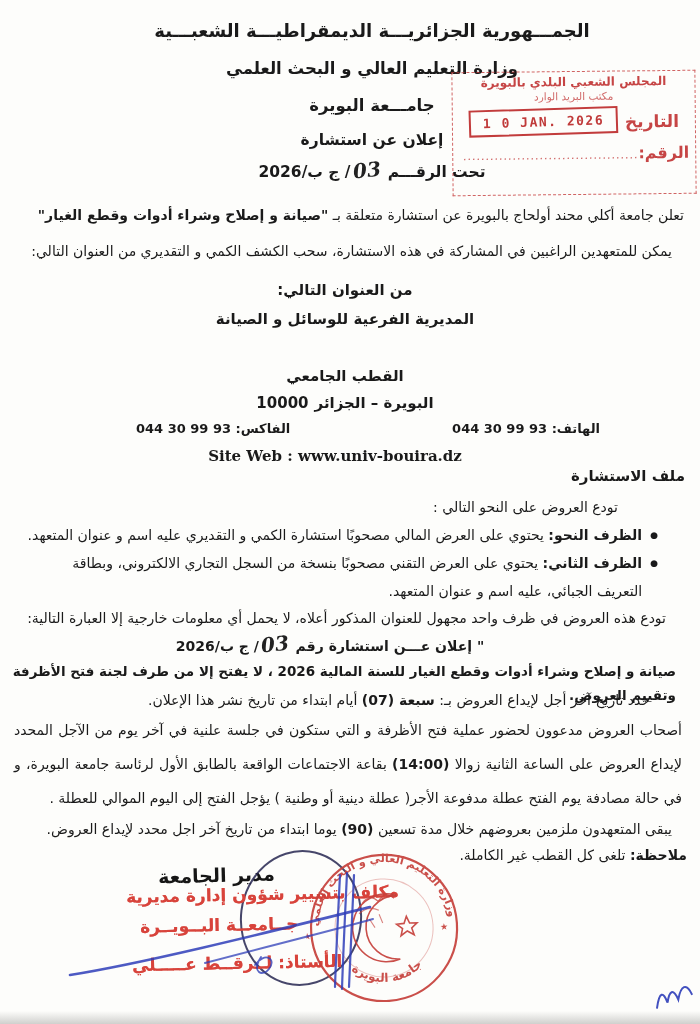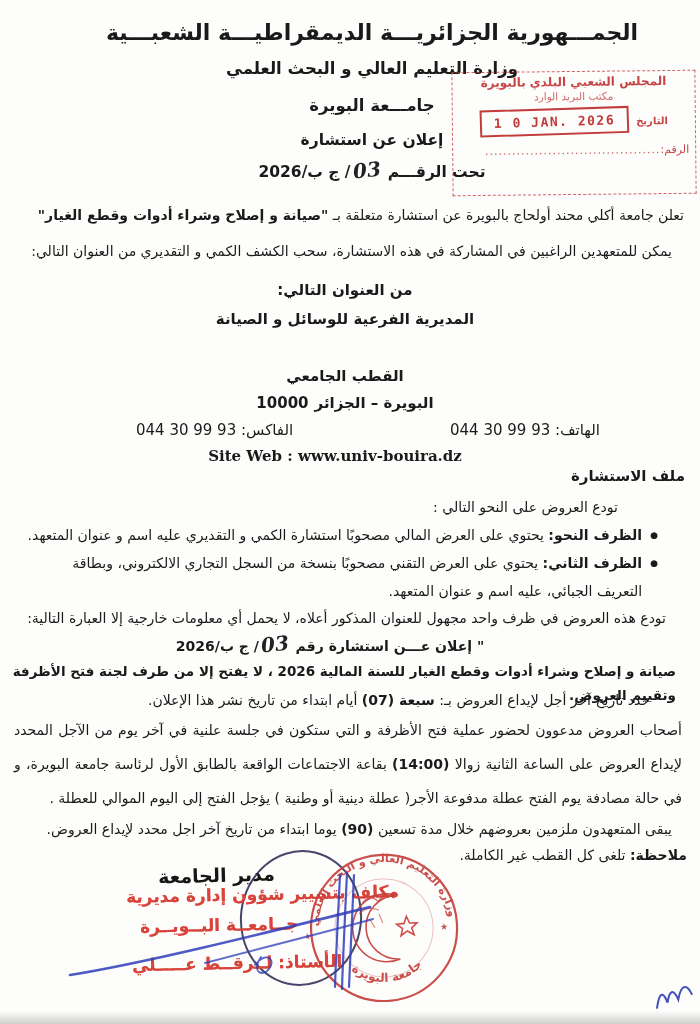--- a/index.html
+++ b/index.html
@@ -2,42 +2,42 @@
 <html><head>
 <meta charset="utf-8">
 <style>
   * { margin:0; padding:0; box-sizing:border-box; }
   html,body { background:#e8e8e5; }
   body { width:700px; height:1024px; font-family:"DejaVu Sans", sans-serif; }
   .page { position:relative; width:700px; height:1024px; background:#fdfdfb; overflow:hidden; color:#1a1a1a; }
   .abs { position:absolute; }
   .ctr { left:44px; right:0; text-align:center; }
   .b { font-weight:bold; }
-  .hd1 { font-size:22px; font-weight:bold; letter-spacing:.2px; }
+  .hd1 { font-size:18px; font-weight:bold; letter-spacing:.2px; }
   .hd2 { font-size:16.5px; font-weight:bold; }
   .hd3 { font-size:15.5px; font-weight:bold; }
   .body-line { font-size:14px; line-height:24px; }
   .hand-num { display:inline-block; font-family:"DejaVu Serif", serif; font-style:italic; font-weight:bold;
               font-size:20px; color:#222; transform:rotate(-6deg); padding:0 2px; }
   
   .reg-stamp { left:452px; top:71px; width:244px; height:124px; border:1.6px dashed rgba(198,62,62,.8);
                color:#c64545; text-align:center; transform:rotate(-.6deg); padding:3px 6px; }
   .reg-l1 { font-size:12px; font-weight:bold; }
   .reg-l2 { font-size:10.5px; opacity:.8; margin-top:1px; }
   .reg-date-row { display:flex; direction:rtl; align-items:center; justify-content:center; gap:7px; margin-top:6px; }
-  .reg-date-label { font-size:10px; font-weight:bold; }
+  .reg-date-label { font-size:17px; font-weight:bold; }
   .reg-date-box { border:2.2px solid #c23c3c; padding:4px 12px; font-family:"DejaVu Sans Mono", monospace;
                   font-weight:bold; font-size:13px; letter-spacing:1.5px; color:#c03a3a; transform:rotate(-1.2deg); }
   .reg-num-row { display:flex; direction:rtl; align-items:baseline; margin-top:9px; overflow:hidden; }
-  .reg-num-label { font-size:11px; font-weight:normal; white-space:nowrap; }
+  .reg-num-label { font-size:16px; font-weight:bold; white-space:nowrap; }
   .reg-dots { font-size:11px; letter-spacing:1px; overflow:hidden; white-space:nowrap; opacity:.9; }
   
   .addr { left:30px; right:40px; text-align:center; font-size:15px; font-weight:bold; }
   .code-line { display:flex; direction:ltr; justify-content:center; gap:6px; }
-  .contact { font-size:15px; font-weight:normal; }
+  .contact { font-size:13px; font-weight:bold; }
   .website { font-family:"DejaVu Serif", serif; font-weight:bold; font-size:15px; direction:ltr; }
   
   .bullet { display:flex; direction:rtl; gap:8px; font-size:14px; line-height:28px; }
   .bullet .dot { font-size:9px; line-height:28px; }
   
   .dir-hand { left:158px; top:864px; font-size:19px; font-weight:bold; color:#161616; transform:rotate(-1.5deg); }
   .sig-oval { left:240px; top:850px; width:122px; height:136px; border:2px solid #262650;
               border-radius:50%; transform:rotate(7deg); opacity:.85; }
   .adm { color:#d8433b; font-weight:bold; font-size:17px; transform:rotate(-1.2deg); letter-spacing:.4px;
          text-shadow:0 0 .4px rgba(216,67,59,.6); white-space:nowrap; }

